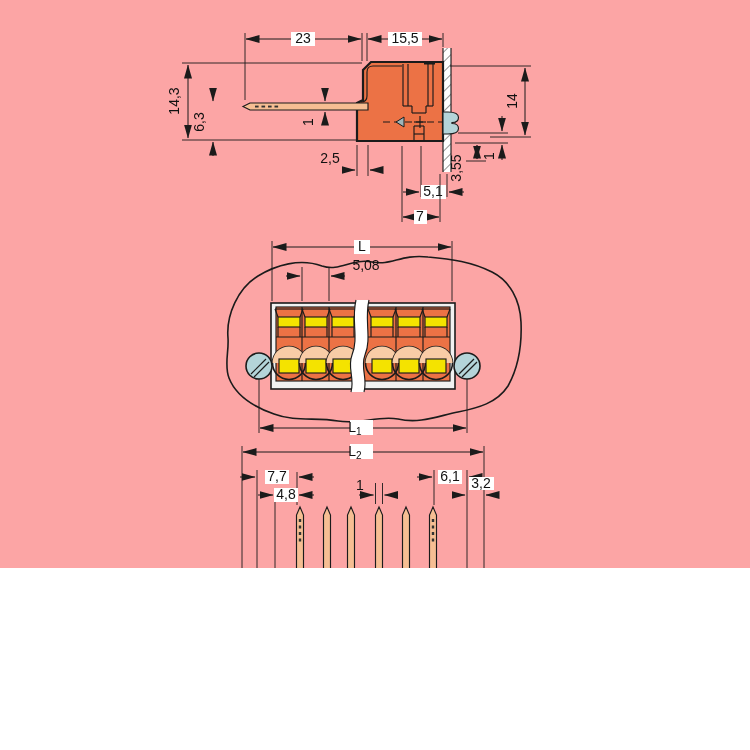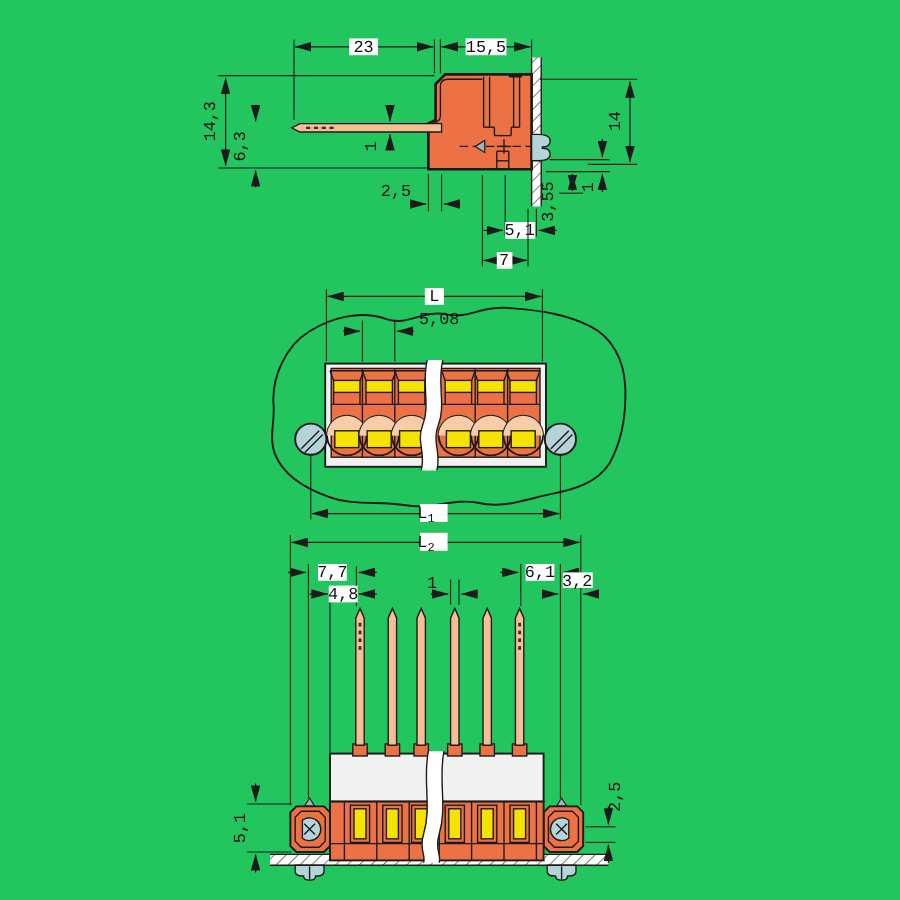--- a/index.html
+++ b/index.html
@@ -1,16 +1,16 @@
 <!DOCTYPE html>
 <html><head>
 <meta charset="utf-8">
 <style>
   html,body{margin:0;padding:0;background:#fff;}
-  #stage{width:750px;height:750px;background:#22c55e;position:relative;font-family:Liberation Mono, monospace;}
+  #stage{width:750px;height:568px;background:#fca5a5;position:relative;font-family:Liberation Sans, sans-serif;}
   svg{display:block;}
   .dim{stroke:#1b1b1b;stroke-width:1;fill:none;}
   .dimthin{stroke:#1b1b1b;stroke-width:0.9;fill:none;}
   .o15{stroke:#1b1b1b;stroke-width:1.6;fill:none;}
   .o12{stroke:#1b1b1b;stroke-width:1.15;fill:none;}
   .heavy{stroke:#1b1b1b;stroke-width:2.2;}
   .orange{fill:#EC7245;}
   .yellow{fill:#F4E300;}
   .blue{fill:#B4D4D9;}
   .peach{fill:#F6BE93;}

